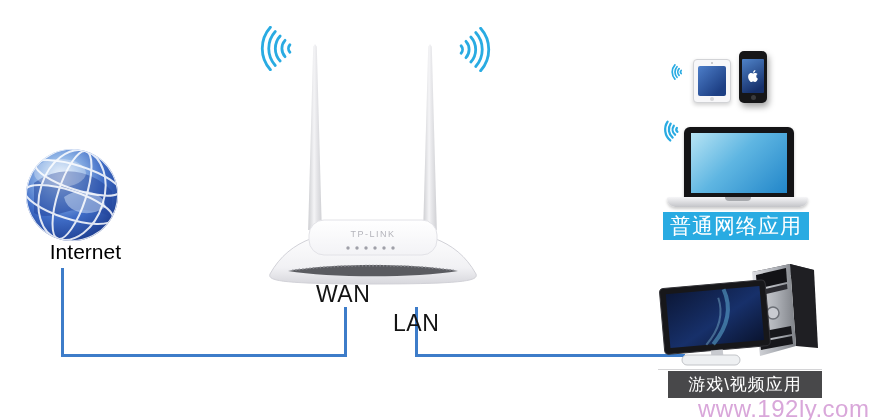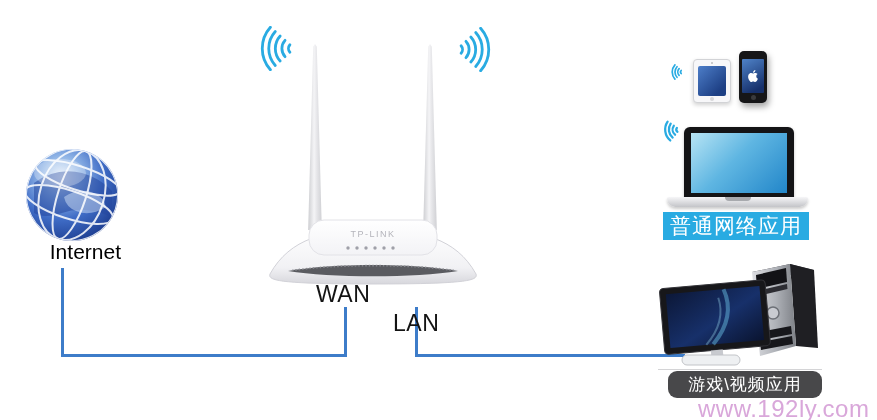--- a/index.html
+++ b/index.html
@@ -49,21 +49,21 @@
   .laptop-base{position:absolute;left:667px;top:197px;width:141px;height:10px;
     background:linear-gradient(#f6f6f8,#c3c4c8);border-radius:2px 2px 9px 9px;
     box-shadow:0 2px 3px rgba(0,0,0,.2);}
   .laptop-base .notch{position:absolute;left:50%;top:0;width:26px;height:4px;margin-left:-13px;
     background:#a8aaae;border-radius:0 0 4px 4px;}
 
   
   .banner-blue{position:absolute;left:663px;top:212px;width:146px;height:28px;background:#29abe2;
     color:#fff;font-size:21px;line-height:28px;text-align:center;letter-spacing:1px;}
   .banner-dark{position:absolute;left:668px;top:371px;width:154px;height:27px;background:#48484a;
-    color:#fff;font-size:17px;line-height:27px;text-align:center;letter-spacing:1px;border-radius:9px;}
+    color:#fff;font-size:17px;line-height:27px;text-align:center;letter-spacing:1px;}
   .hairline{position:absolute;left:658px;top:369px;width:164px;height:1px;background:#d4d4d6;}
 
   .watermark{position:absolute;left:698px;top:395px;font-size:24px;color:#d9a7da;
     letter-spacing:.5px;}
 
   svg{display:block;}
   .flip{transform:scaleX(-1);}
 </style>
 </head>
 <body>

